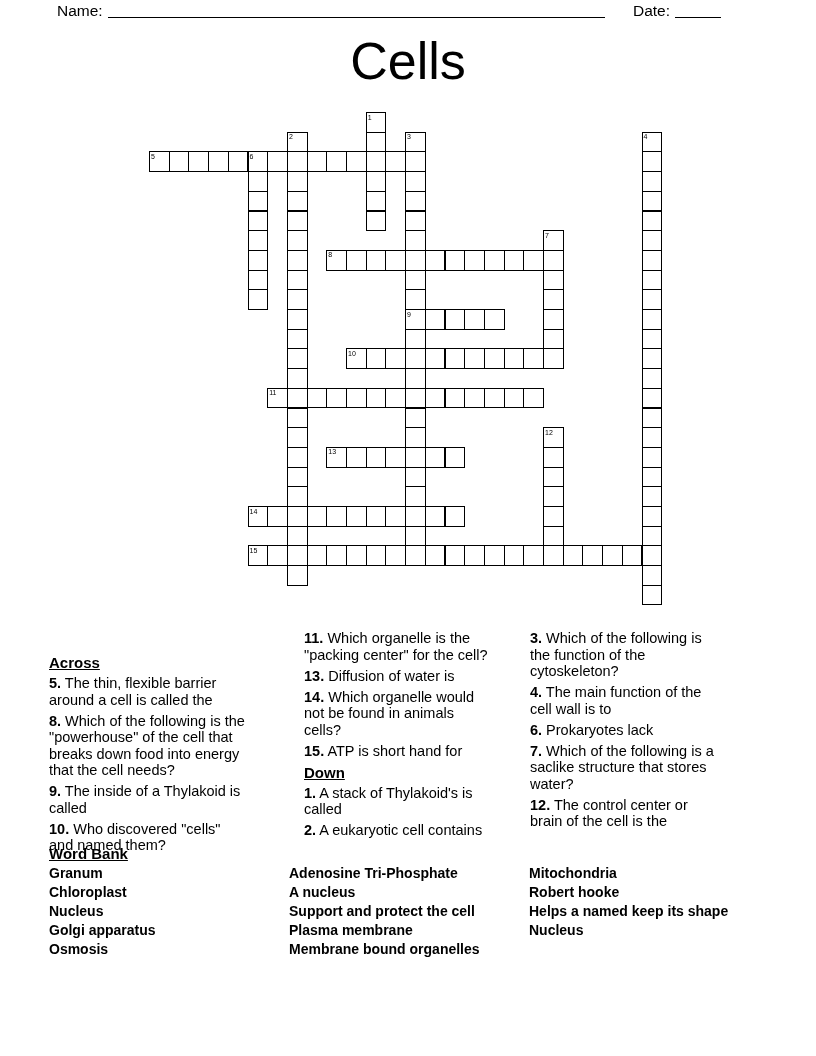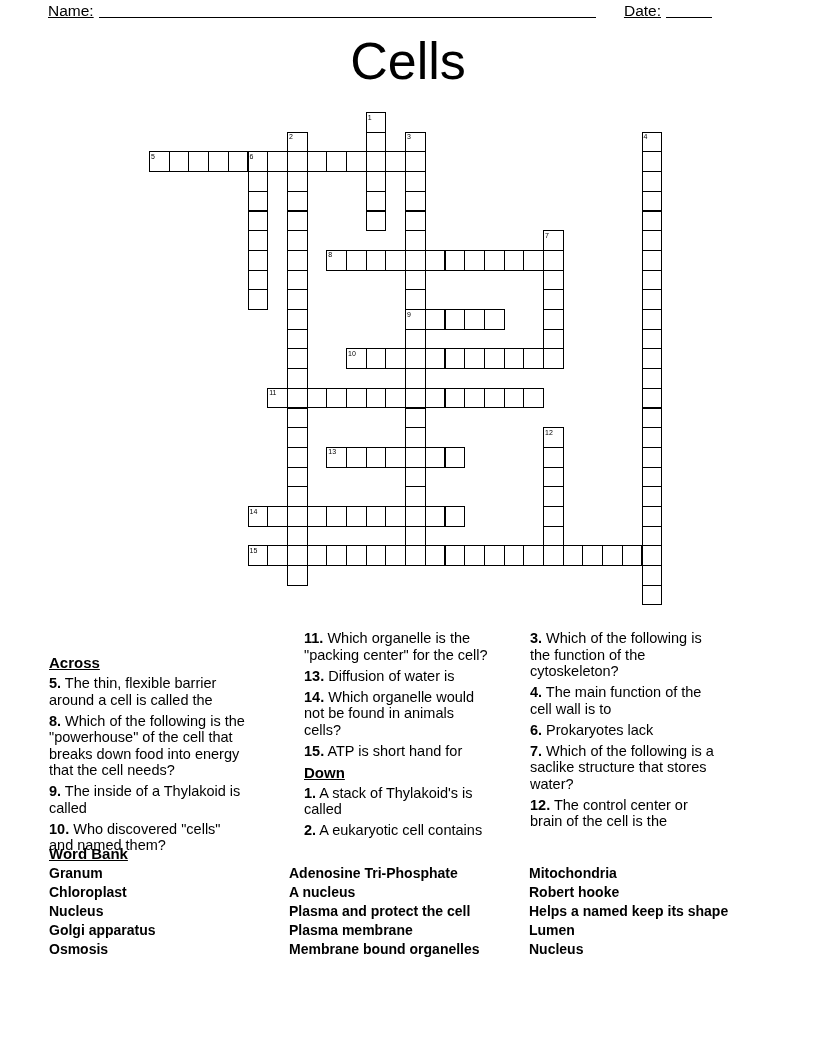--- a/index.html
+++ b/index.html
@@ -6,23 +6,23 @@
   body {
     width: 816px; height: 1056px;
     background: #ffffff; color: #000000;
     font-family: "Liberation Sans", sans-serif;
     position: relative; overflow: hidden;
   }
   .page { position: relative; width: 816px; height: 1056px; }
 
   
   .topbar {
-    position: absolute; top: 2px; left: 48px; width: 664px;
+    position: absolute; top: 2px; left: 57px; width: 664px;
     display: flex; align-items: flex-end;
-    font-size: 15.5px; line-height: 18px; text-decoration: underline;
+    font-size: 15.5px; line-height: 18px;
   }
   .label { white-space: nowrap; }
   .fill-line { border-bottom: 1.5px solid #000; height: 15px; display: inline-block; }
   .name-line { flex: 1; margin: 0 28px 2px 5px; }
   .date-line { width: 46px; margin: 0 0 2px 5px; }
 
   
   .title {
     position: absolute; top: 30px; left: 0; right: 0;
     text-align: center; margin: 0;
@@ -295,25 +295,24 @@
   <div class="wb-col" id="wb-col-1">
       <div class="wb-item">Granum</div>
       <div class="wb-item">Chloroplast</div>
       <div class="wb-item">Nucleus</div>
       <div class="wb-item">Golgi apparatus</div>
       <div class="wb-item">Osmosis</div>
     </div>
   <div class="wb-col" id="wb-col-2">
       <div class="wb-item">Adenosine Tri-Phosphate</div>
       <div class="wb-item">A nucleus</div>
-      <div class="wb-item">Plasma and protect the cell</div>
+      <div class="wb-item">Support and protect the cell</div>
       <div class="wb-item">Plasma membrane</div>
       <div class="wb-item">Membrane bound organelles</div>
     </div>
   <div class="wb-col" id="wb-col-3">
       <div class="wb-item">Mitochondria</div>
       <div class="wb-item">Robert hooke</div>
       <div class="wb-item">Helps a named keep its shape</div>
-      <div class="wb-item">Lumen</div>
       <div class="wb-item">Nucleus</div>
     </div>
 
 </div>
 
 </body></html>

